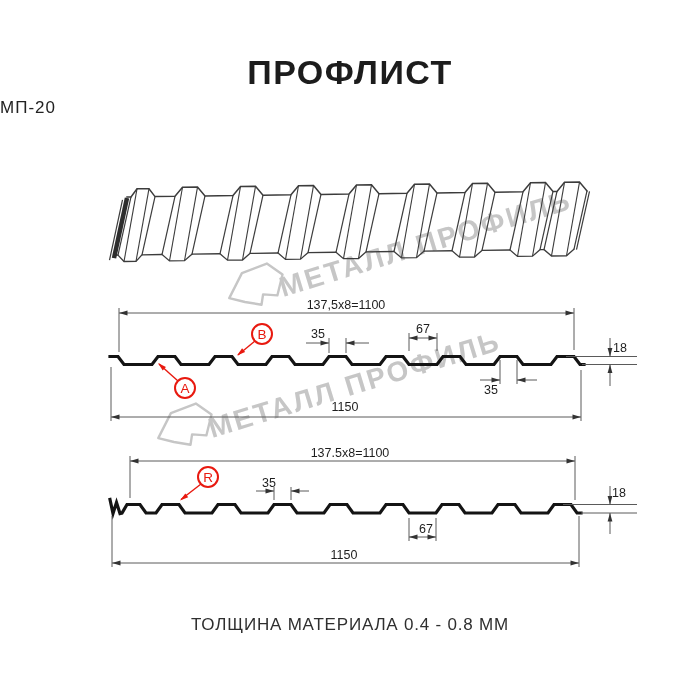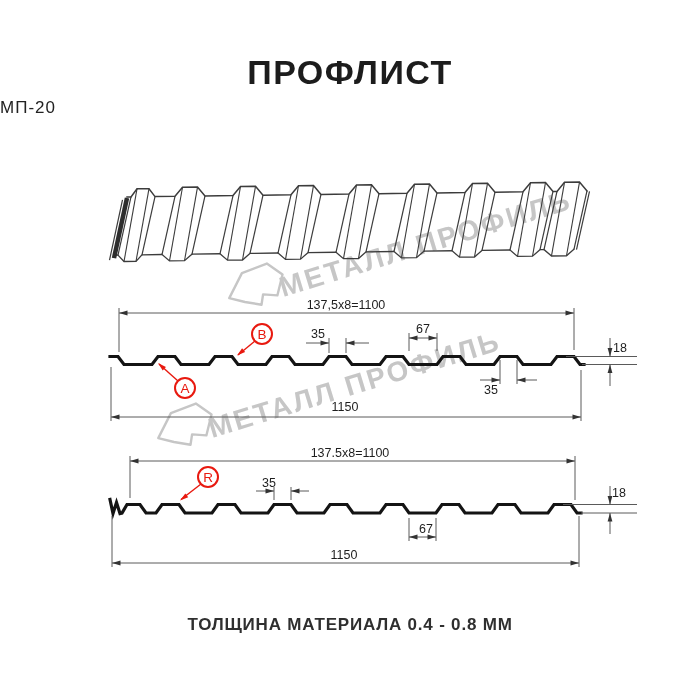--- a/index.html
+++ b/index.html
@@ -11,21 +11,21 @@
   .title{
     position:absolute;top:53px;left:0;width:700px;text-align:center;
     font-size:34px;font-weight:700;letter-spacing:1.5px;color:#1c1c1c;
   }
   .subtitle{
     position:absolute;top:98px;left:0;width:700px;text-align:left;
     font-size:17px;font-weight:500;letter-spacing:1px;color:#222;
   }
   .footer{
     position:absolute;top:615px;left:0;width:700px;text-align:center;
-    font-size:17px;font-weight:700;letter-spacing:.8px;color:#2f2f2f;
+    font-size:17px;font-weight:400;letter-spacing:.8px;color:#2f2f2f;
   }
   svg{position:absolute;left:0;top:0;}
   svg text{font-family:"Liberation Sans",sans-serif;fill:#222;font-size:12.5px;}
   .dim-text{fill:#1e1e1e;}
   .red-letter{fill:var(--red);font-size:13.5px;font-weight:500;}
   .red-circle{fill:none;stroke:var(--red);stroke-width:2;}
   .wm-text{fill:var(--wm);font-size:28px;font-weight:700;letter-spacing:2.5px;}
 </style>
 </head>
 <body>

